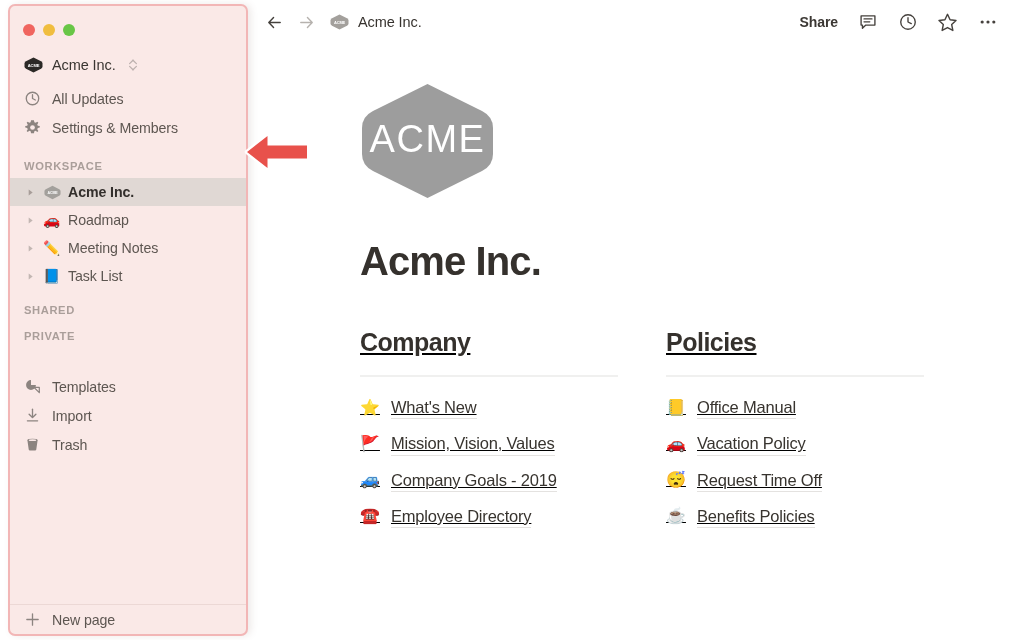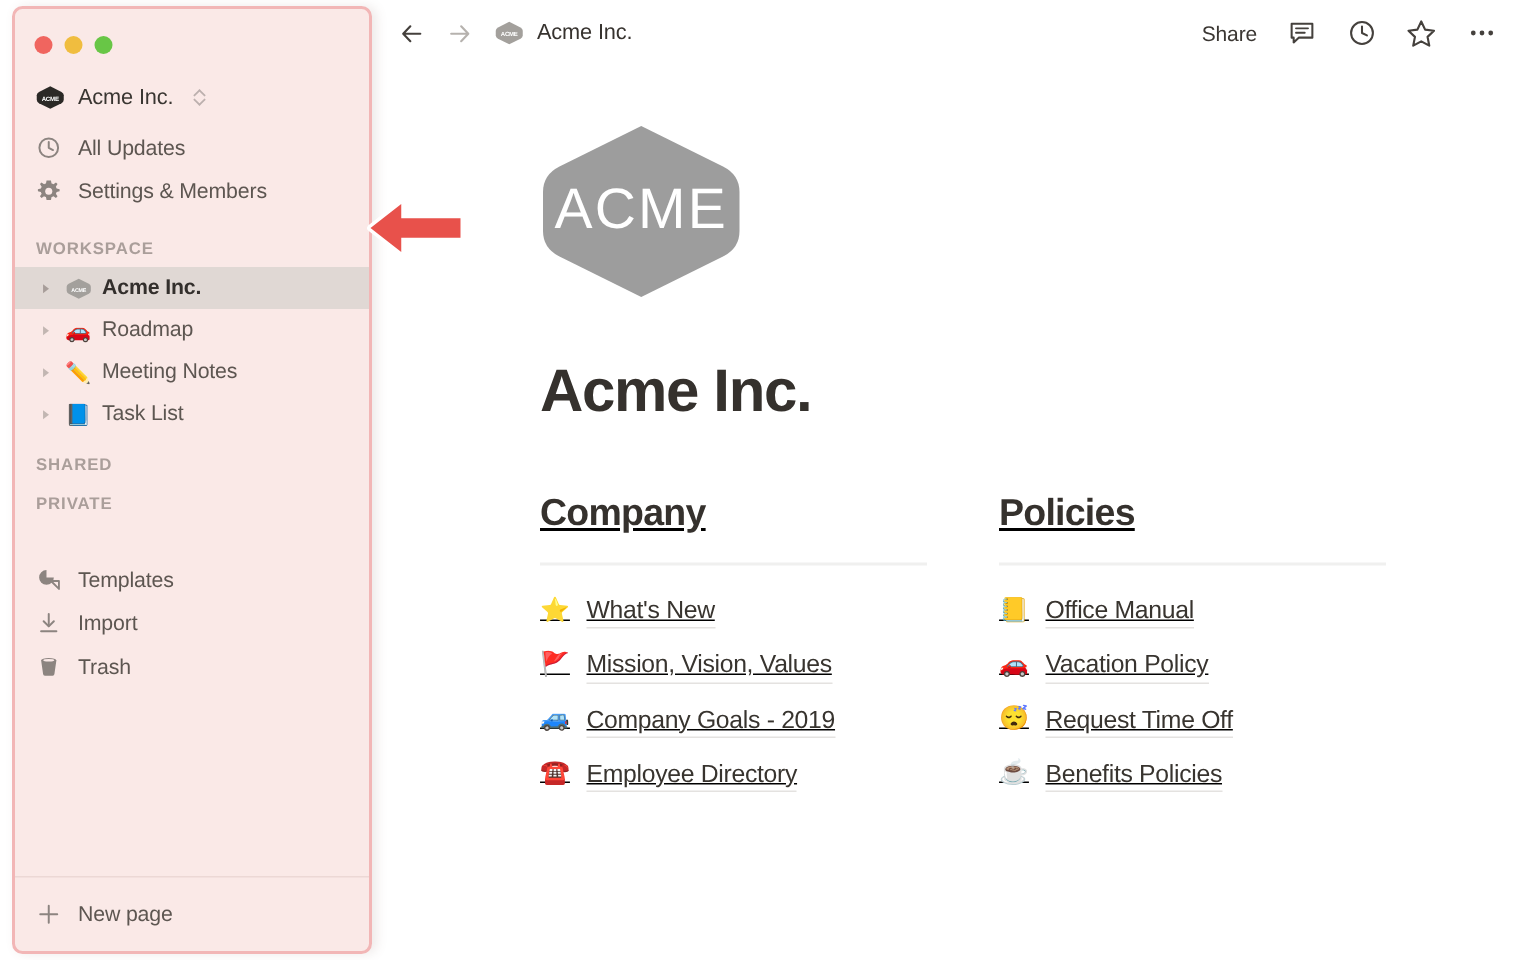--- a/index.html
+++ b/index.html
@@ -148,21 +148,21 @@
   .page-row.selected .page-label {
     color: #332f2c;
     font-weight: 700;
   }
 
   .bottom-nav { margin-top: 24px; }
 
   #new-page-bar {
     position: absolute;
     left: 0; right: 0; bottom: 0;
-    height: 50px;
+    height: 30px;
     border-top: 1px solid #ecd8d5;
     display: flex;
     align-items: center;
     gap: 11px;
     padding: 0 14px;
     cursor: pointer;
   }
   #new-page-bar .nav-label { font-size: 14.2px; }
 
   
@@ -210,20 +210,21 @@
   .topbar-actions {
     display: flex;
     align-items: center;
     gap: 19px;
   }
   .share-label {
     font-size: 14px;
     color: #3b3733;
     cursor: pointer;
     letter-spacing: -0.1px;
+    font-weight: bold;
   }
   .tb-icon {
     width: 21px; height: 21px;
     display: flex;
     align-items: center;
     justify-content: center;
     cursor: pointer;
   }
 
   #content {

